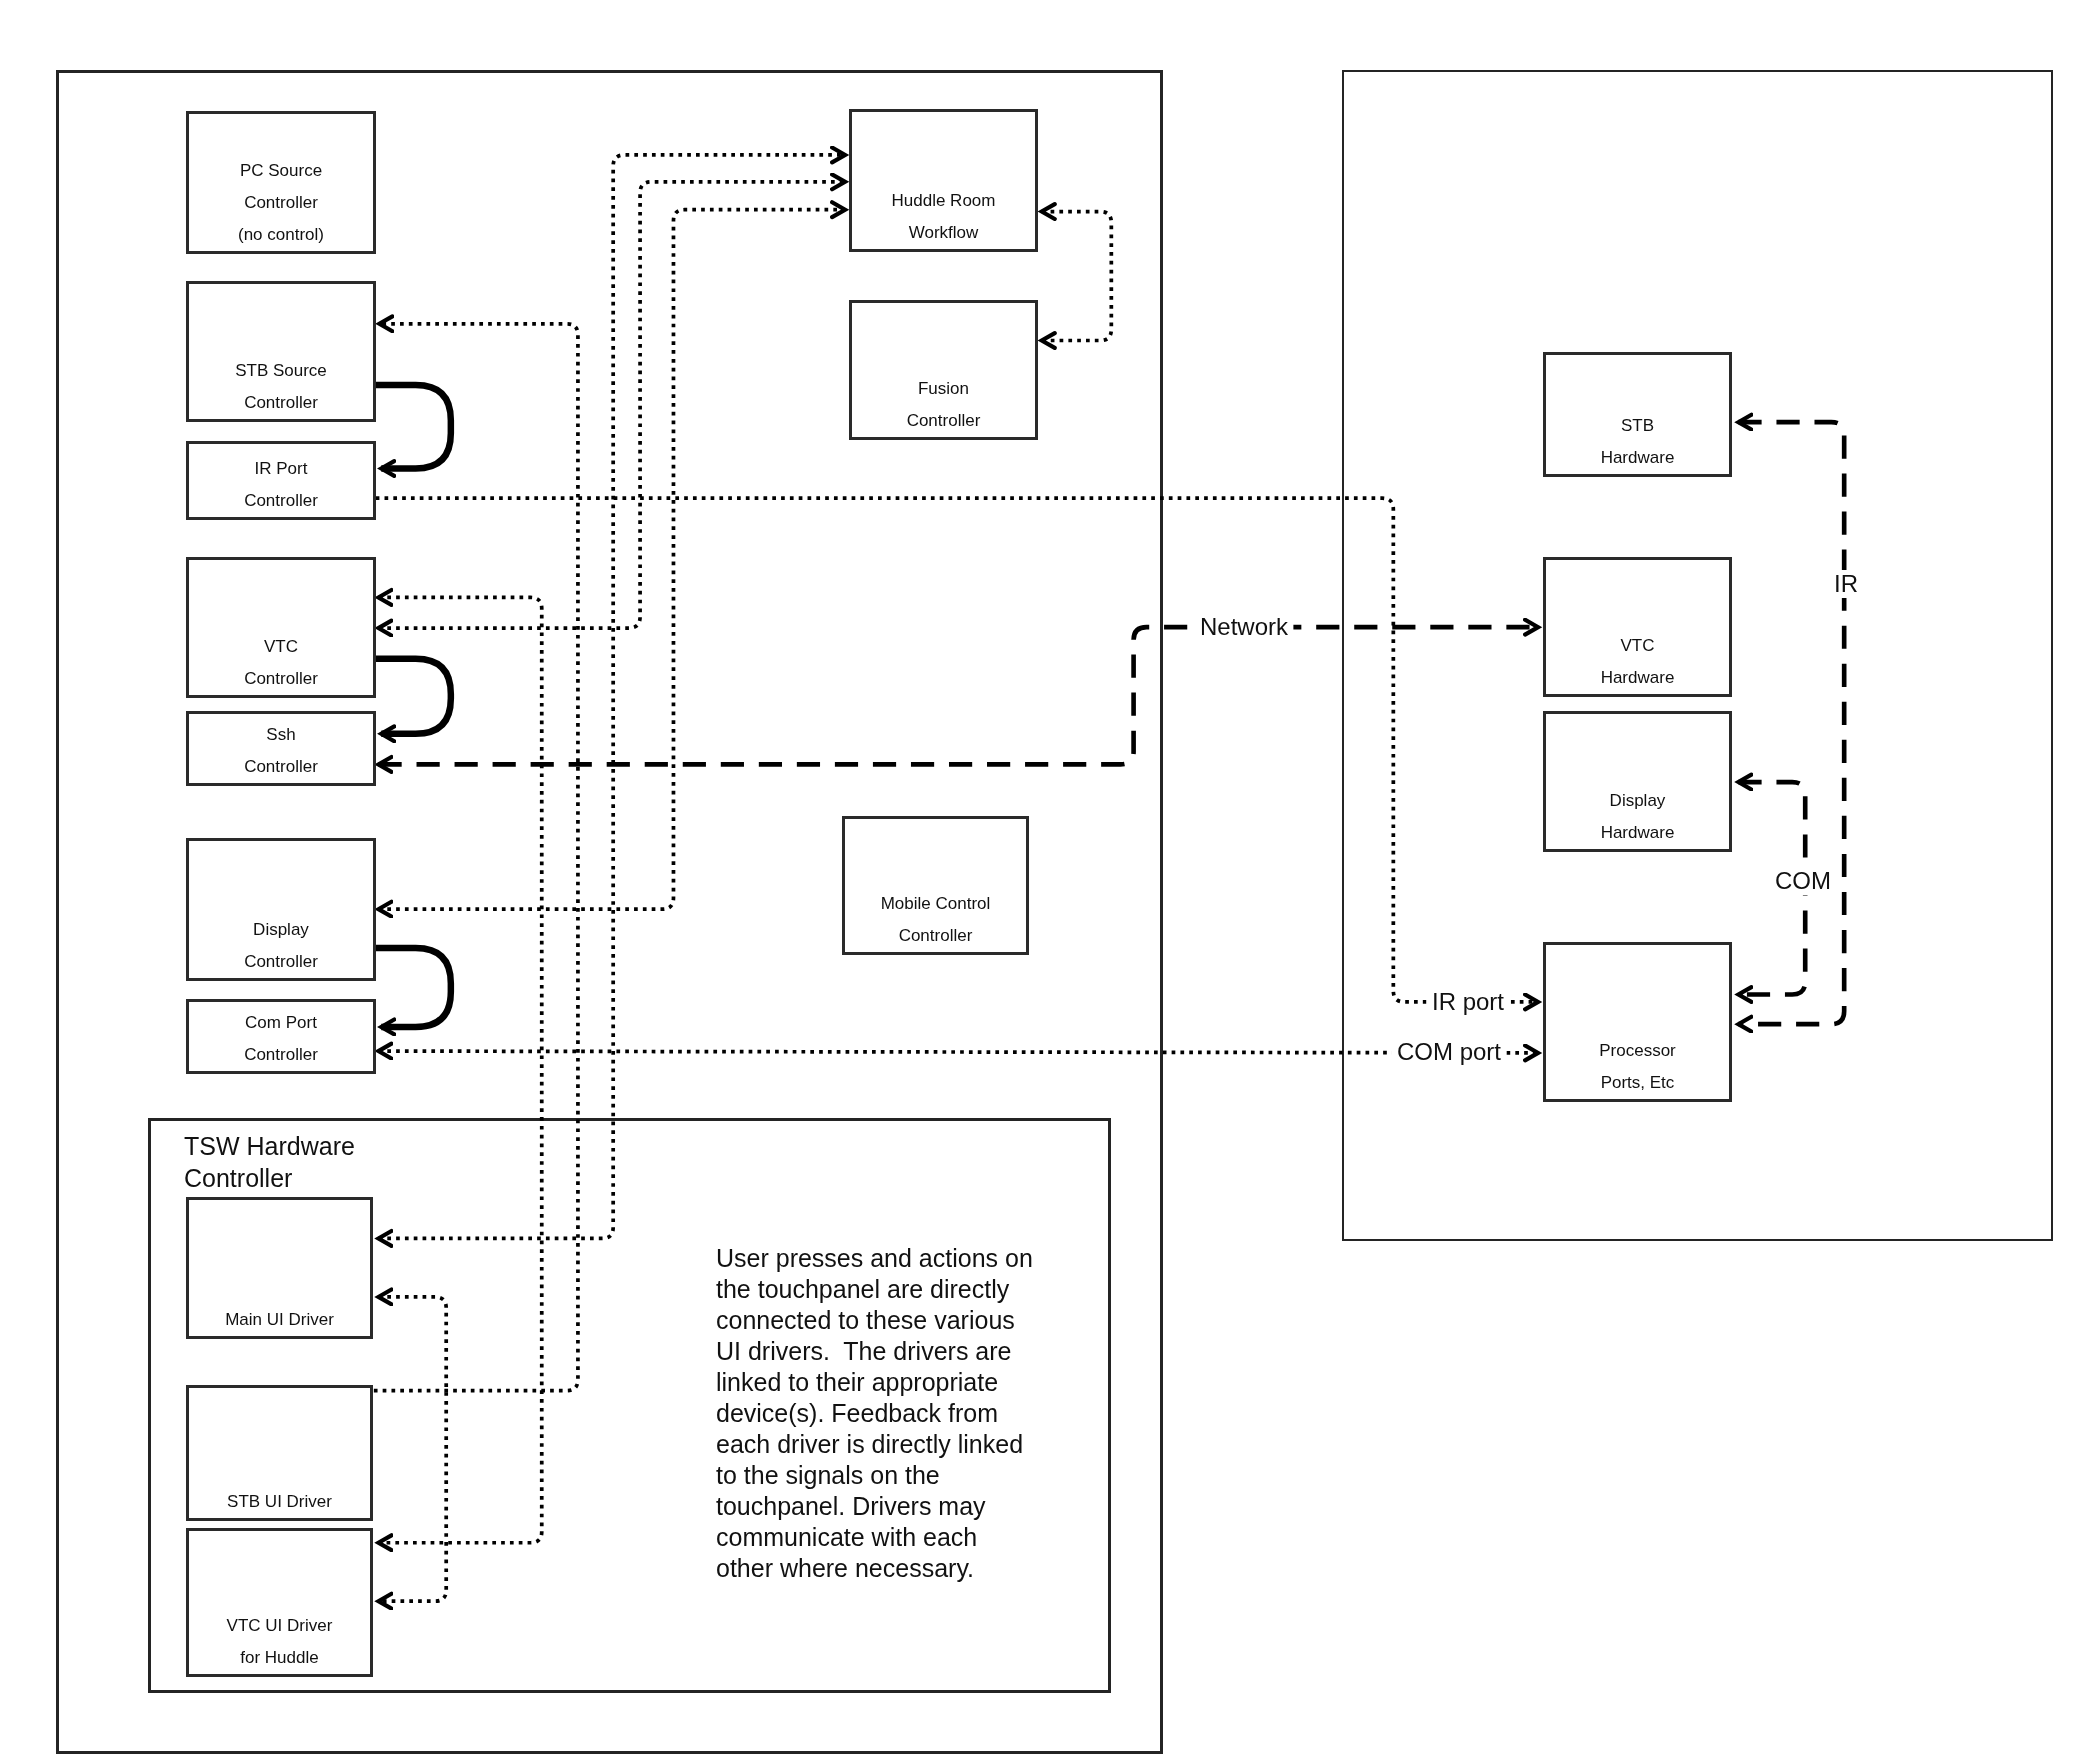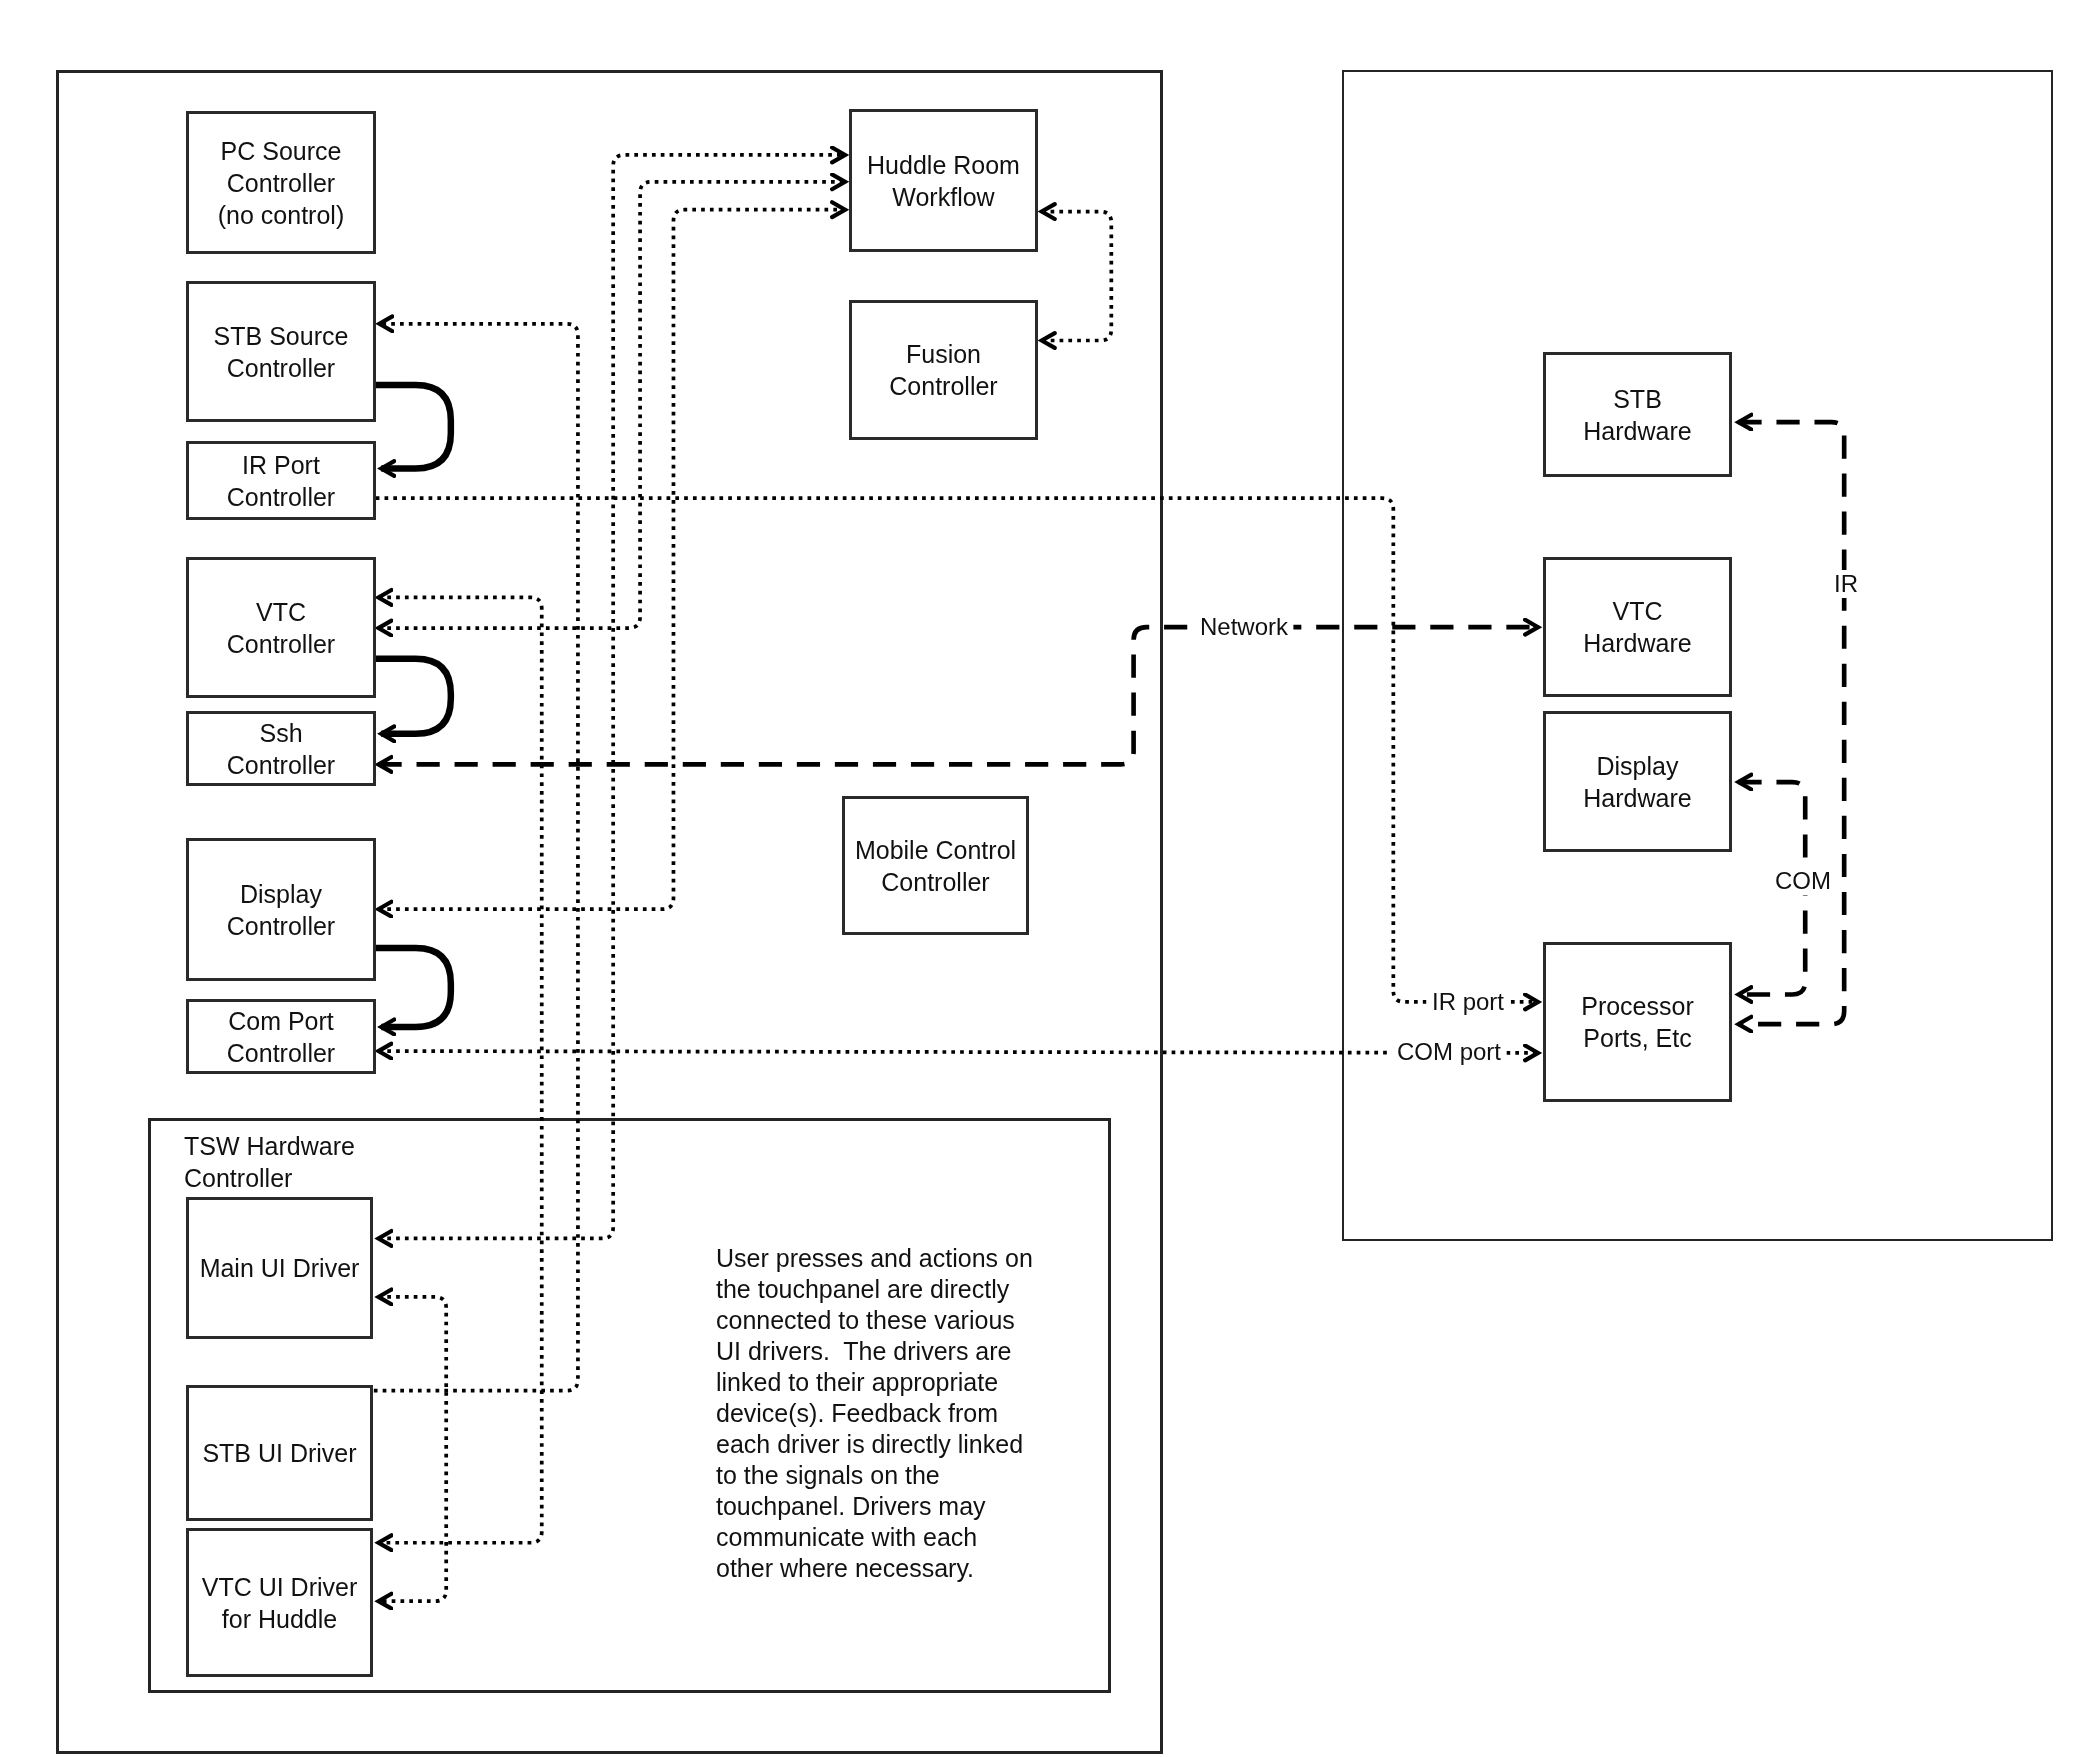--- a/index.html
+++ b/index.html
@@ -2,22 +2,22 @@
 <html style="font-size:15px"><head>
 <meta charset="utf-8">
 <style>
   html,body{margin:0;padding:0;background:#fff;}
   body{font-family:"Liberation Sans",sans-serif;color:#111;}
   .stage{position:relative;width:2090px;height:1758px;background:#fff;overflow:hidden;}
   .container-box{position:absolute;border:3.7px solid #242424;background:transparent;box-sizing:border-box;}
   .container-box.thin{border-width:2.8px;}
   .diagram-title{position:absolute;font-size:28px;font-weight:bold;text-align:center;letter-spacing:0.2px;}
   .node{position:absolute;border:3.7px solid #2a2a2a;background:#fff;box-sizing:border-box;
-        display:flex;align-items:center;justify-content:center;text-align:center;
-        font-size:25px;line-height:32px;}
+        display:flex;align-items:flex-end;justify-content:center;text-align:center;
+        font-size:17px;line-height:32px;}
   .node span{white-space:pre;}
   .tsw-box{position:absolute;border:3.7px solid #242424;background:transparent;box-sizing:border-box;}
   .tsw-label{position:absolute;font-size:25px;line-height:32px;white-space:pre;}
   .caption{position:absolute;font-size:25px;line-height:32px;white-space:pre;text-align:center;transform:translateX(-50%);}
   .note{position:absolute;font-size:25px;line-height:31px;white-space:pre;}
   .wire-label{position:absolute;transform:translate(-50%,-50%);background:#fff;padding:0 5.6px;
               font-size:24px;white-space:nowrap;}
   svg.wires{position:absolute;left:0;top:0;}
 </style>
 </head>
@@ -111,21 +111,21 @@
   <div class="node" style="left:849px;top:109px;width:189px;height:143px;">
     <span>Huddle Room
 Workflow</span>
     </div>
 
   <div class="node" style="left:849px;top:300px;width:189px;height:140px;">
     <span>Fusion
 Controller</span>
     </div>
 
-  <div class="node" style="left:842px;top:796px;width:187px;height:139px;">
+  <div class="node" style="left:842px;top:816px;width:187px;height:139px;">
     <span>Mobile Control
 Controller</span>
     </div>
 
 
   <div class="tsw-label" style="left:184px;top:1130px;">TSW Hardware
 Controller</div>
 
   <div class="node" style="left:186px;top:1197px;width:187px;height:142px;">
     <span>Main UI Driver</span>

